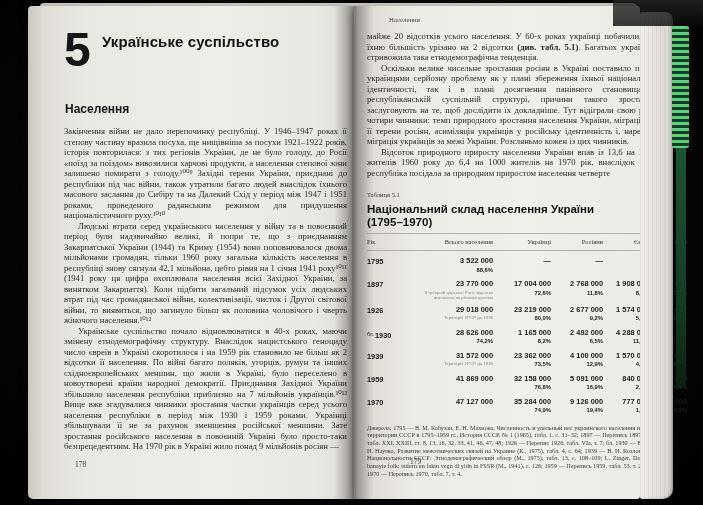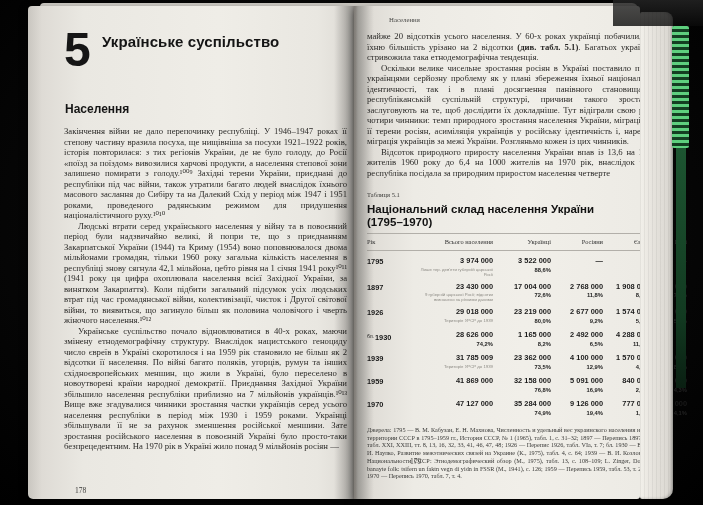--- a/index.html
+++ b/index.html
@@ -76,21 +76,21 @@
     <div class="chapter-num">5</div>
     <div class="chapter-title">
       <div>Українське суспільство</div>
     </div>
     <div class="section-heading">Населення</div>
     <div class="body-block lp-body">
       <p>Закінчення війни не дало перепочинку республіці. У 1946–1947 роках її степову частину вразила посуха, ще нищівніша за посухи 1921–1922 років, історія повторилася: з тих регіонів України, де не було голоду, до Росії «поїзд за поїздом» вивозилися харчові продукти, а населення степової зони залишено помирати з голоду.¹⁰⁰⁹ Західні терени України, приєднані до республіки під час війни, також утратили багато людей внаслідок їхнього масового заслання до Сибіру та на Далекий Схід у період між 1947 і 1951 роками, проведеного радянським режимом для придушення націоналістичного руху.¹⁰¹⁰</p>
       <p class="indent">Людські втрати серед українського населення у війну та в повоєнний період були надзвичайно великі, й попри те, що з приєднанням Закарпатської України (1944) та Криму (1954) воно поповнювалося двома мільйонами громадян, тільки 1960 року загальна кількість населення в республіці знову сягнула 42,1 мільйона, цебто рівня на 1 січня 1941 року¹⁰¹¹ (1941 року ця цифра охоплювала населення всієї Західної України, за винятком Закарпаття). Коли підбити загальний підсумок усіх людських втрат під час громадянської війни, колективізації, чисток і Другої світової війни, то виявиться, що загинуло більш як половина чоловічого і чверть жіночого населення.¹⁰¹²</p>
       <p class="indent">Українське суспільство почало відновлюватися в 40-х роках, маючи змінену етнодемографічну структуру. Внаслідок нацистського геноциду число євреїв в Україні скоротилося і на 1959 рік становило не більш як 2 відсотки її населення. По війні багато поляків, угорців, румун та інших східноєвропейських меншин, що жили в Україні, було переселено в новоутворені країни народної демократії. Приєднання Західної України збільшило населення республіки приблизно на 7 мільйонів українців.¹⁰¹³ Вище вже згадувалися чинники зростання частки українців серед усього населення республіки в період між 1930 і 1959 роками. Українці збільшували її не за рахунок зменшення російської меншини. Зате зростання російського населення в повоєнній Україні було просто-таки безпрецедентним. На 1970 рік в Україні жило понад 9 мільйонів росіян —</p>
     </div>
-    <div class="pgnum" style="left:47px;top:480px;">178</div>
+    <div class="pgnum" style="left:47px;top:454px;">178</div>
   </div>
 
   <div class="page page-right">
     <div class="run-head">Населення</div>
 
     <div class="body-block rp-body">
       <p><span>майже 20 відсотків усього населення. У 60-х роках українці побачили, що їхню більшість урізано на 2 відсотки </span><b>(див. табл. 5.1)</b><span>. Багатьох українців стривожила така етнодемографічна тенденція.</span></p>
       <p class="indent">Оскільки велике чисельне зростання росіян в Україні поставило перед українцями серйозну проблему як у плані збереження їхньої національної ідентичності, так і в плані досягнення панівного становища в республіканській суспільній структурі, причини такого зростання заслуговують на те, щоб дослідити їх докладніше. Тут відіграли свою роль чотири чинники: темп природного зростання населення України, міграція на її терени росіян, асиміляція українців у російську ідентичність і, нарешті, міграція українців за межі України. Розгляньмо кожен із цих чинників.</p>
       <p class="indent">Відсоток природного приросту населення України впав із 13,6 на 1000 жителів 1960 року до 6,4 на 1000 жителів на 1970 рік, внаслідок чого республіка посідала за природним приростом населення четверте</p>
 
@@ -106,41 +106,37 @@
           <div class="h">Всього населення</div>
           <div class="h">Українці</div>
           <div class="h">Росіяни</div>
           <div class="h">Євреї</div>
           <div class="h">Інші</div>
         </div>
         <div>
             <div class="trow">
               <div class="c yr">1795</div>
               <div class="c">
-                <div class="n">3 974 000</div>
-                <div class="note">Лише тер. дев'яти губерній царської Росії</div>
-              </div>
-              <div class="c">
                 <div class="n">3 522 000</div>
                 <div class="pct">88,6%</div>
               </div>
               <div class="c">
                 <div class="n">—</div>
               </div>
               <div class="c">
                 <div class="n">—</div>
               </div>
               <div class="c">
                 <div class="n">—</div>
               </div>
             </div>
             <div class="trow">
               <div class="c yr">1897</div>
               <div class="c">
-                <div class="n">23 430 000</div>
+                <div class="n">23 770 000</div>
                 <div class="note">9 губерній царської Росії; відсотки визначено за різними даними</div>
               </div>
               <div class="c">
                 <div class="n">17 004 000</div>
                 <div class="pct">72,6%</div>
               </div>
               <div class="c">
                 <div class="n">2 768 000</div>
                 <div class="pct">11,8%</div>
               </div>
@@ -191,21 +187,21 @@
                 <div class="pct">6,5%</div>
               </div>
               <div class="c">
                 <div class="n">4 288 000</div>
                 <div class="pct">11,1%</div>
               </div>
             </div>
             <div class="trow">
               <div class="c yr">1939</div>
               <div class="c">
-                <div class="n">31 785 009</div>
+                <div class="n">31 572 000</div>
                 <div class="note">Територія УРСР до 1939</div>
               </div>
               <div class="c">
                 <div class="n">23 362 000</div>
                 <div class="pct">73,5%</div>
               </div>
               <div class="c">
                 <div class="n">4 100 000</div>
                 <div class="pct">12,9%</div>
               </div>

